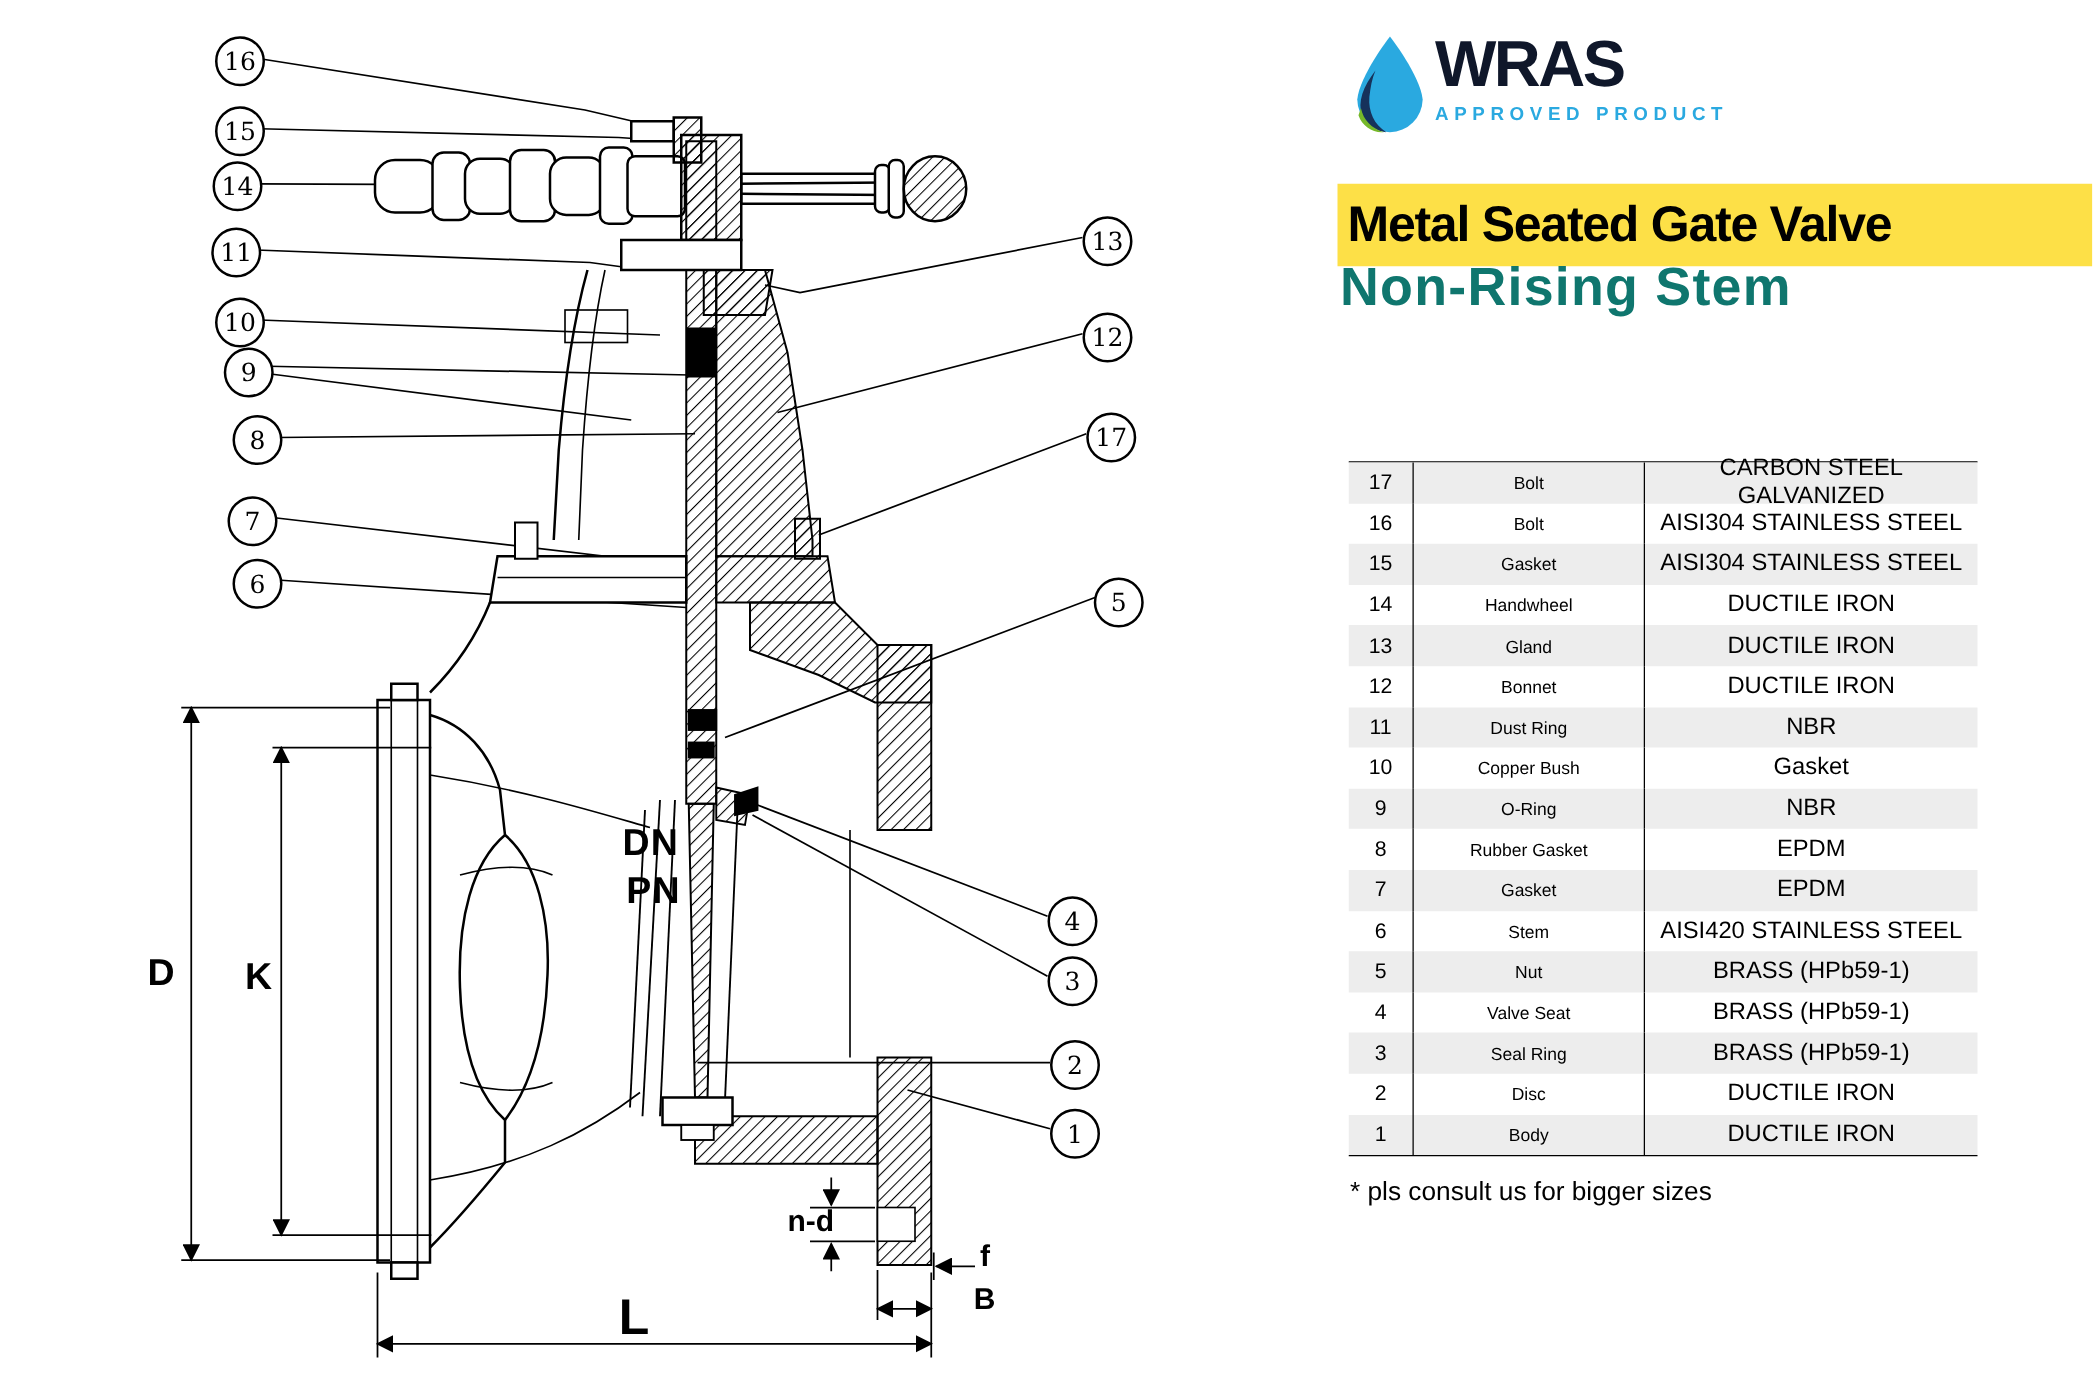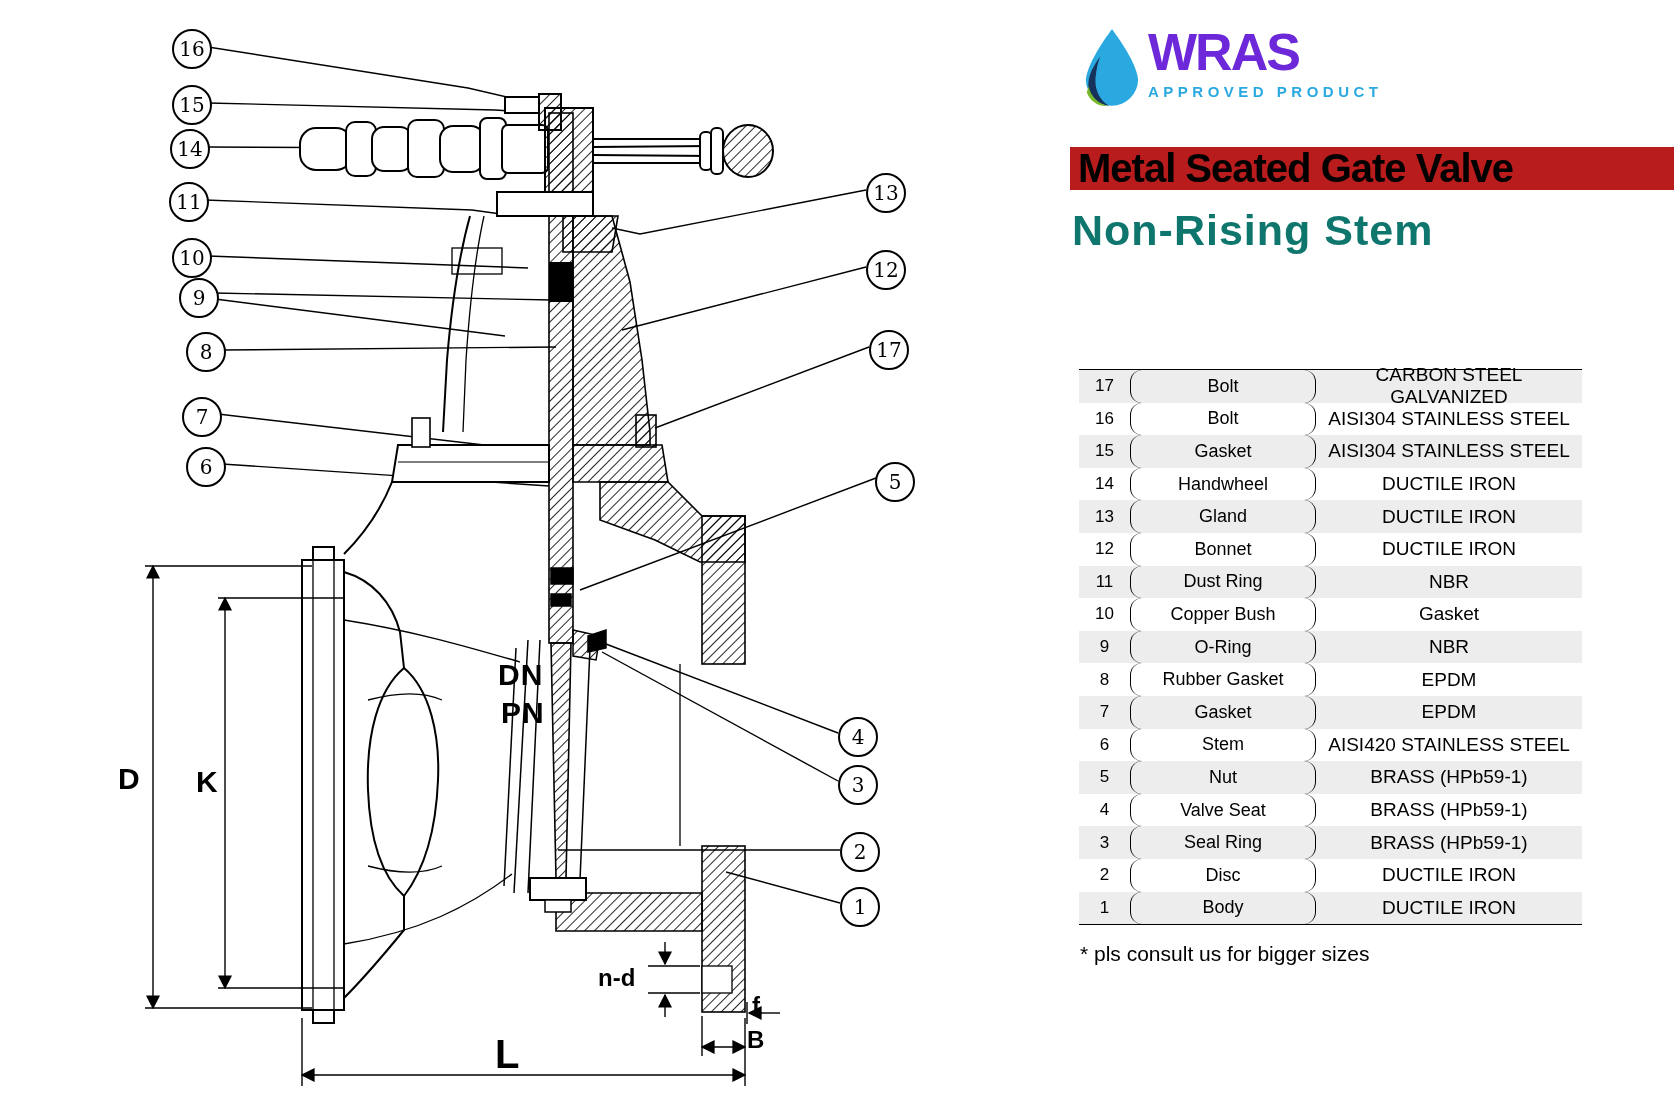--- a/index.html
+++ b/index.html
@@ -6,43 +6,43 @@
   .page{position:relative;width:1674px;height:1111px;background:#fff;overflow:hidden;
         font-family:"Liberation Sans",sans-serif;color:#000;}
 
   
   .co{position:absolute;width:36px;height:36px;border:2.5px solid #000;border-radius:50%;
       background:#fff;display:flex;align-items:center;justify-content:center;
       font-family:"DejaVu Serif",serif;font-size:20px;line-height:1;z-index:3;}
   .dim{position:absolute;font-weight:bold;z-index:3;}
   .dim-big{font-size:30px;}
   .dim-xl{font-size:40px;}
-  .dim-sm{font-size:24px;}
+  .dim-sm{font-size:24px;margin-left:32px;}
   .bore{position:absolute;font-weight:bold;font-size:30px;letter-spacing:1px;z-index:3;}
 
   
   .logo{position:absolute;left:1080px;top:28px;display:flex;align-items:flex-start;}
   .logo-text{margin-left:6px;}
-  .logo-word{font-size:52px;font-weight:bold;color:#6d28d9;letter-spacing:-2px;line-height:0.95;}
+  .logo-word{font-size:52px;font-weight:bold;color:#0f172a;letter-spacing:-2px;line-height:0.95;}
   .logo-tag{font-size:15px;font-weight:bold;color:#2aa9e0;letter-spacing:4.5px;margin-top:6px;}
 
-  .title-band{position:absolute;left:1070px;top:147px;width:604px;height:43px;background:#b91c1c;
+  .title-band{position:absolute;left:1070px;top:147px;width:604px;height:66px;background:#fde047;
               display:flex;align-items:center;}
   .title-band .t{font-size:40px;font-weight:bold;letter-spacing:-1px;padding-left:8px;white-space:nowrap;}
   .subtitle{position:absolute;left:1072px;top:206px;font-size:43px;font-weight:bold;color:#0f766e;
             letter-spacing:1px;white-space:nowrap;}
 
   .parts-table{position:absolute;left:1079px;top:369px;width:503px;
                border-top:1.5px solid #000;border-bottom:1.5px solid #000;font-size:17px;}
   .trow{display:flex;height:32.6px;align-items:center;}
   .trow.shade{background:#ededed;}
   .c-no{width:51px;text-align:center;flex:none;}
   .c-name{width:184px;text-align:center;flex:none;border-left:1.5px solid #000;
-          border-right:1.5px solid #000;font-size:18px;align-self:stretch;
-          display:flex;align-items:center;justify-content:center;border-radius:12px;}
+          border-right:1.5px solid #000;font-size:14px;align-self:stretch;
+          display:flex;align-items:center;justify-content:center;}
   .c-mat{width:266px;text-align:center;flex:none;font-size:19px;}
 
   .note{position:absolute;left:1080px;font-size:21px;white-space:nowrap;}
 </style>
 </head>
 <body>
 
 <div class="page">
 
   <svg width="1674" height="1111" viewBox="0 0 1674 1111" style="position:absolute;left:0;top:0;z-index:1">

